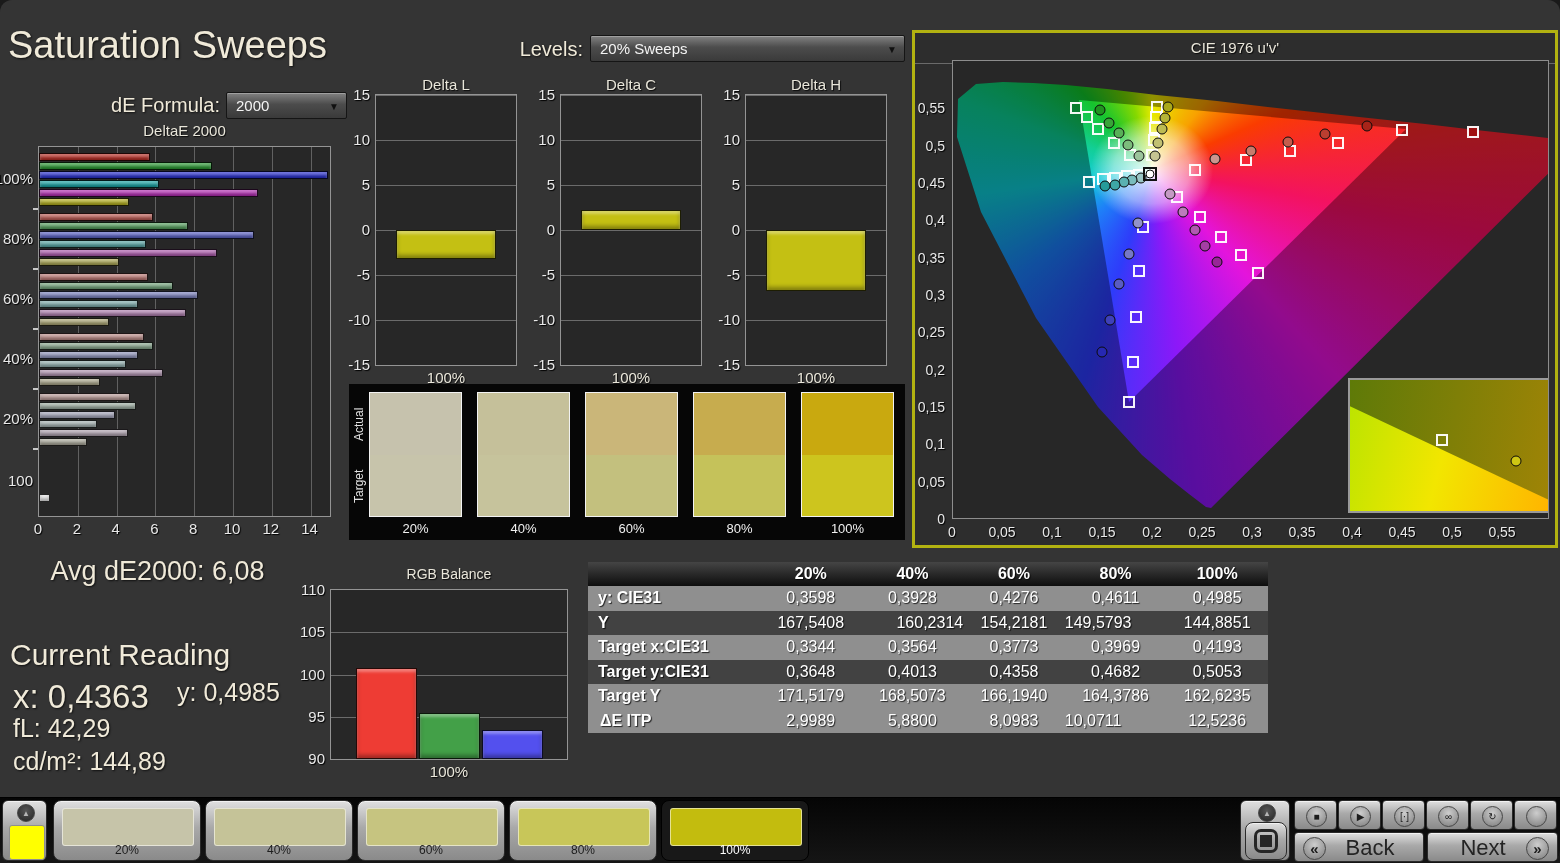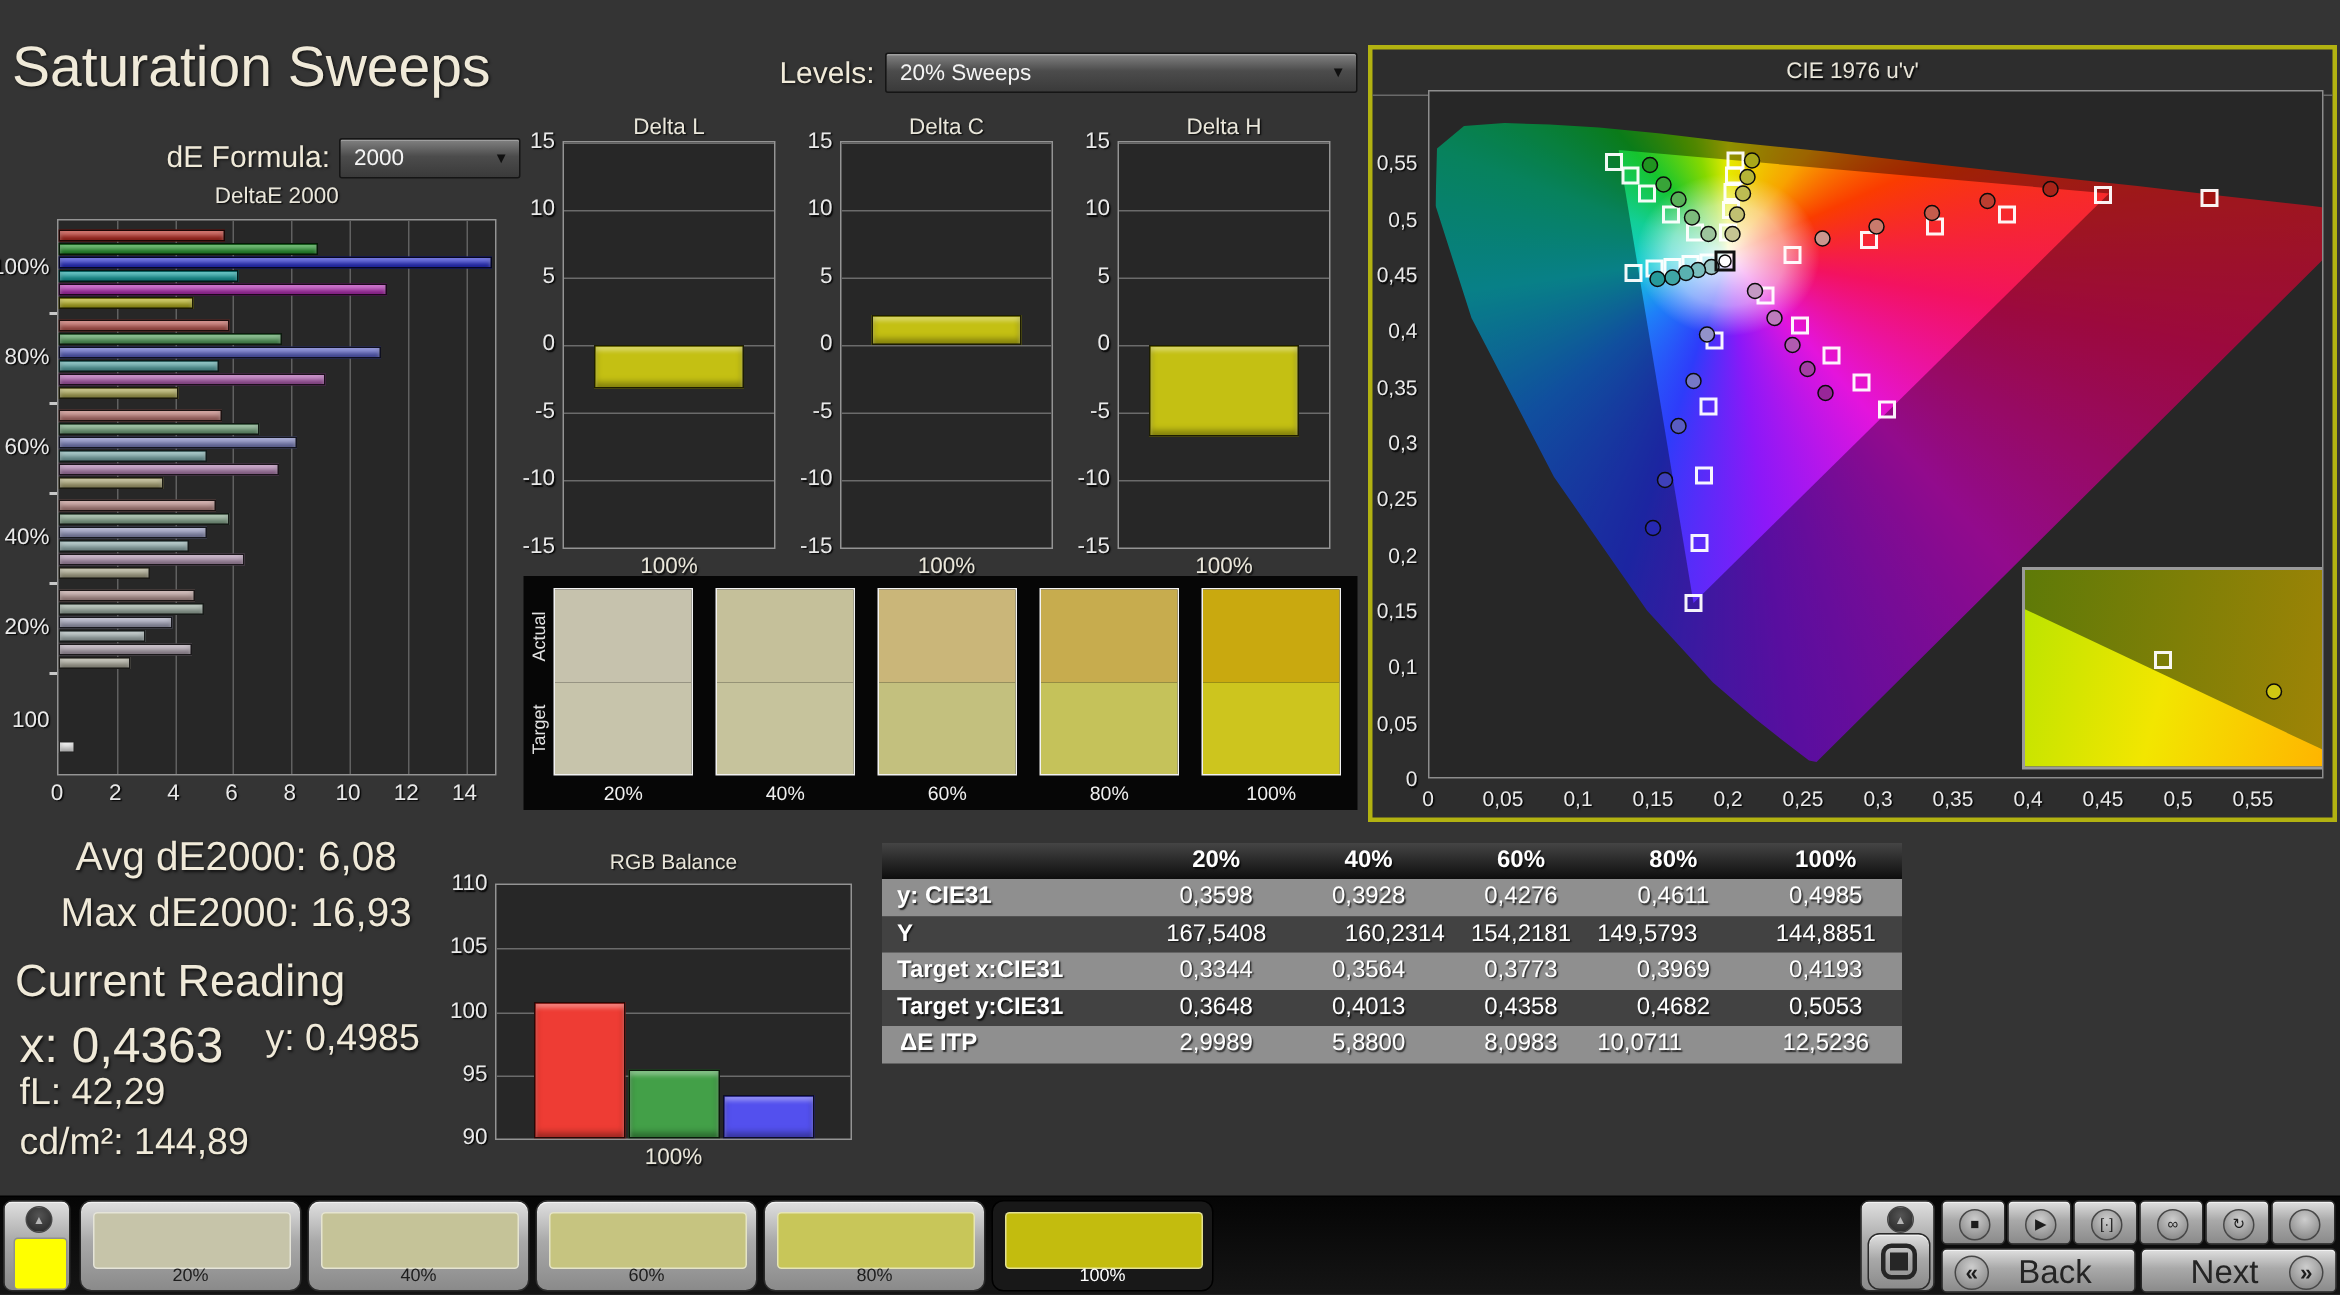--- a/index.html
+++ b/index.html
@@ -1,17 +1,17 @@
 <!DOCTYPE html>
 <html><head>
 <meta charset="utf-8">
 <style>
   html,body{margin:0;padding:0;background:#1a1a1a;}
   #app{position:relative;width:1560px;height:863px;background:#343434;overflow:hidden;
-       font-family:"Liberation Sans","DejaVu Sans",sans-serif;-webkit-font-smoothing:antialiased;}
+       font-family:"Liberation Sans","DejaVu Sans",sans-serif;border-radius:12px;-webkit-font-smoothing:antialiased;}
   .abs{position:absolute;}
   .cream{color:#f0ead9;text-shadow:1px 1px 2px rgba(0,0,0,.7);}
   .chartlbl{color:#e9e6da;font-size:15px;text-shadow:1px 1px 1px rgba(0,0,0,.8);}
   .plot{position:absolute;background:#272727;border:1px solid #949494;box-sizing:border-box;overflow:hidden;}
   .grid-v{position:absolute;top:0;bottom:0;width:1px;background:#616161;}
   .grid-h{position:absolute;left:0;right:0;height:1px;background:#6b6b6b;}
   .bar{position:absolute;box-sizing:border-box;border:1px solid rgba(0,0,0,.85);
        box-shadow:inset 0 3px 3px rgba(255,255,255,.35), inset 0 -3px 4px rgba(0,0,0,.35);}
   .tick-lbl{position:absolute;color:#e9e9e9;font-size:15px;transform:translateX(-50%);text-shadow:1px 1px 1px #000;}
   .ylab{position:absolute;color:#e9e9e9;font-size:15px;right:3px;transform:translateY(-50%);white-space:nowrap;text-shadow:1px 1px 1px #000;}
@@ -313,21 +313,20 @@
       <div class="tick-lbl" style="left: 250px; font-size: 14px;">0,25</div>
       <div class="tick-lbl" style="left: 300px; font-size: 14px;">0,3</div>
       <div class="tick-lbl" style="left: 350px; font-size: 14px;">0,35</div>
       <div class="tick-lbl" style="left: 400px; font-size: 14px;">0,4</div>
       <div class="tick-lbl" style="left: 450px; font-size: 14px;">0,45</div>
       <div class="tick-lbl" style="left: 500px; font-size: 14px;">0,5</div>
       <div class="tick-lbl" style="left: 550px; font-size: 14px;">0,55</div>
     </div>
 
   <div class="abs cream" style="left:0;top:556px;width:315px;text-align:center;font-size:27px;">Avg dE2000: 6,08</div>
-  <div class="abs cream" style="left:0;top:593px;width:315px;text-align:center;font-size:27px;">Max dE2000: 16,93</div>
   <div class="abs cream" style="left:10px;top:638px;font-size:30px;">Current Reading</div>
   <div class="abs cream" style="left:13px;top:678px;font-size:33px;">x: 0,4363</div>
   <div class="abs cream" style="left:177px;top:678px;font-size:25px;">y: 0,4985</div>
   <div class="abs cream" style="left:13px;top:714px;font-size:25px;">fL: 42,29</div>
   <div class="abs cream" style="left:13px;top:747px;font-size:25px;">cd/m²: 144,89</div>
 
   <div class="abs chartlbl" style="left:330px;top:566px;width:238px;text-align:center;font-size:14px;">RGB Balance</div>
   <div class="abs" id="rgb-ylabels" style="left:292px;top:589px;width:36px;height:171px;">
       <div class="ylab" style="top: 0px;">110</div>
       <div class="ylab" style="top: 42.25px;">105</div>
@@ -380,20 +379,28 @@
       </div>
       <div class="trow" style="height: 24.5px; background: rgb(66, 66, 66);">
         <div class="tcell" style="width: 172px; padding-left: 10px; font-weight: bold;">Target y:CIE31</div>
         <div class="tcell" style="flex: 1 1 0%; text-align: center;">0,3648</div>
         <div class="tcell" style="flex: 1 1 0%; text-align: center;">0,4013</div>
         <div class="tcell" style="flex: 1 1 0%; text-align: center;">0,4358</div>
         <div class="tcell" style="flex: 1 1 0%; text-align: center;">0,4682</div>
         <div class="tcell" style="flex: 1 1 0%; text-align: center;">0,5053</div>
       </div>
       <div class="trow" style="height: 24.5px; background: rgb(143, 143, 143);">
+        <div class="tcell" style="width: 172px; padding-left: 10px; font-weight: bold;">Target Y</div>
+        <div class="tcell" style="flex: 1 1 0%; text-align: center;">171,5179</div>
+        <div class="tcell" style="flex: 1 1 0%; text-align: center;">168,5073</div>
+        <div class="tcell" style="flex: 1 1 0%; text-align: center;">166,1940</div>
+        <div class="tcell" style="flex: 1 1 0%; text-align: center;">164,3786</div>
+        <div class="tcell" style="flex: 1 1 0%; text-align: center;">162,6235</div>
+      </div>
+      <div class="trow" style="height: 24.5px; background: rgb(143, 143, 143);">
         <div class="tcell" style="width: 172px; padding-left: 12px; font-weight: bold;">ΔE ITP</div>
         <div class="tcell" style="flex: 1 1 0%; text-align: center;">2,9989</div>
         <div class="tcell" style="flex: 1 1 0%; text-align: center;">5,8800</div>
         <div class="tcell" style="flex: 1 1 0%; text-align: center;">8,0983</div>
         <div class="tcell" style="flex: 1 1 0%; text-align: left;">10,0711</div>
         <div class="tcell" style="flex: 1 1 0%; text-align: center;">12,5236</div>
       </div>
     </div>
 
   <div class="abs" style="left:0;top:797px;width:1560px;height:66px;background:linear-gradient(#050505,#151515);border-top:1px solid #000;">

